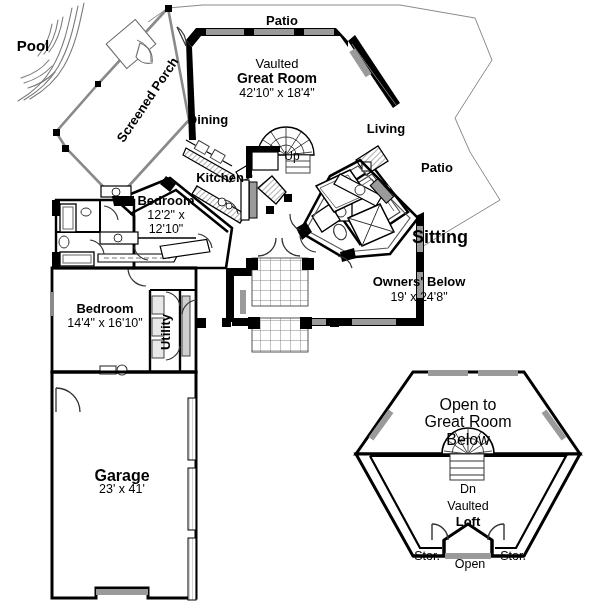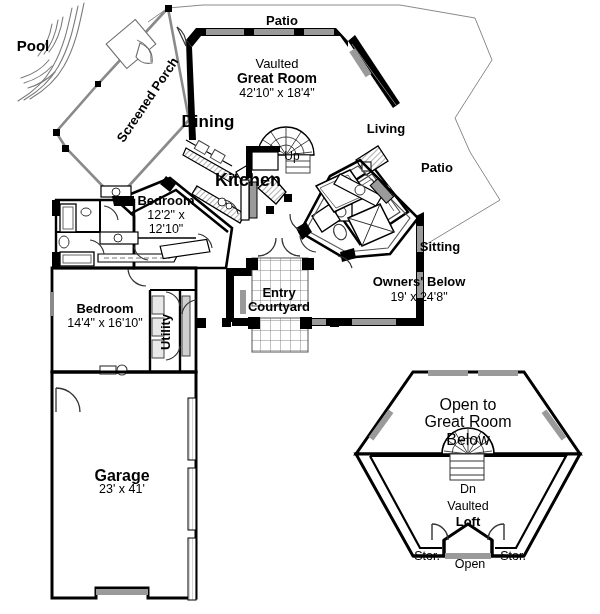--- a/index.html
+++ b/index.html
@@ -320,41 +320,39 @@
 <div class="lbl ctr bold" style="left:33px;top:38px;font-size:15px;">Pool</div>
 
 <div class="lbl ctr bold" style="left:282px;top:14px;font-size:13px;">Patio</div>
 
 <div class="lbl ctr" style="left:277px;top:57px;font-size:13px;">Vaulted</div>
 <div class="lbl ctr bold" style="left:277px;top:71px;font-size:14px;">Great Room</div>
 <div class="lbl ctr" style="left:277px;top:87px;font-size:12.5px;">42'10" x 18'4"</div>
 
 <div class="lbl bold" style="left:148px;top:100px;font-size:13px;transform:translate(-50%,-50%) rotate(-56deg);">Screened Porch</div>
 
-<div class="lbl ctr bold" style="left:208px;top:113px;font-size:17px;">Dining</div>
+<div class="lbl ctr bold" style="left:208px;top:113px;font-size:13px;">Dining</div>
 
 <div class="lbl ctr bold" style="left:338px;top:122px;font-size:13px;margin-left:48px;">Living</div>
 
-<div class="lbl ctr bold" style="left:248px;top:171px;font-size:18px;">Kitchen</div>
+<div class="lbl ctr bold" style="left:220px;top:171px;font-size:13px;">Kitchen</div>
 
 <div class="lbl ctr" style="left:292px;top:150px;font-size:12px;">Up</div>
 
 <div class="lbl ctr bold" style="left:437px;top:161px;font-size:13px;">Patio</div>
 
 <div class="lbl ctr bold" style="left:166px;top:194px;font-size:13px;">Bedroom</div>
 <div class="lbl ctr" style="left:166px;top:209px;font-size:12.5px;white-space:pre;">12'2" x
 12'10"</div>
 
-<div class="lbl ctr bold" style="left:440px;top:240px;font-size:13px;">Sitting</div>
+<div class="lbl ctr bold" style="left:440px;top:228px;font-size:18px;">Sitting</div>
 
 <div class="lbl ctr bold" style="left:419px;top:275px;font-size:13px;">Owners' Below</div>
 <div class="lbl ctr" style="left:419px;top:291px;font-size:12.5px;">19' x 24'8"</div>
 
-<div class="lbl ctr bold" style="left:279px;top:286px;font-size:13px;white-space:pre;">Entry
-Courtyard</div>
 
 <div class="lbl ctr bold" style="left:105px;top:302px;font-size:13px;">Bedroom</div>
 <div class="lbl ctr" style="left:105px;top:317px;font-size:12.5px;">14'4" x 16'10"</div>
 
 <div class="lbl bold" style="left:166px;top:332px;font-size:13px;transform:translate(-50%,-50%) rotate(-90deg);">Utility</div>
 
 <div class="lbl ctr bold" style="left:122px;top:467px;font-size:16px;">Garage</div>
 <div class="lbl ctr" style="left:122px;top:483px;font-size:12.5px;">23' x 41'</div>
 
 <div class="lbl ctr" style="left:468px;top:396px;font-size:16px;white-space:pre;">Open to

